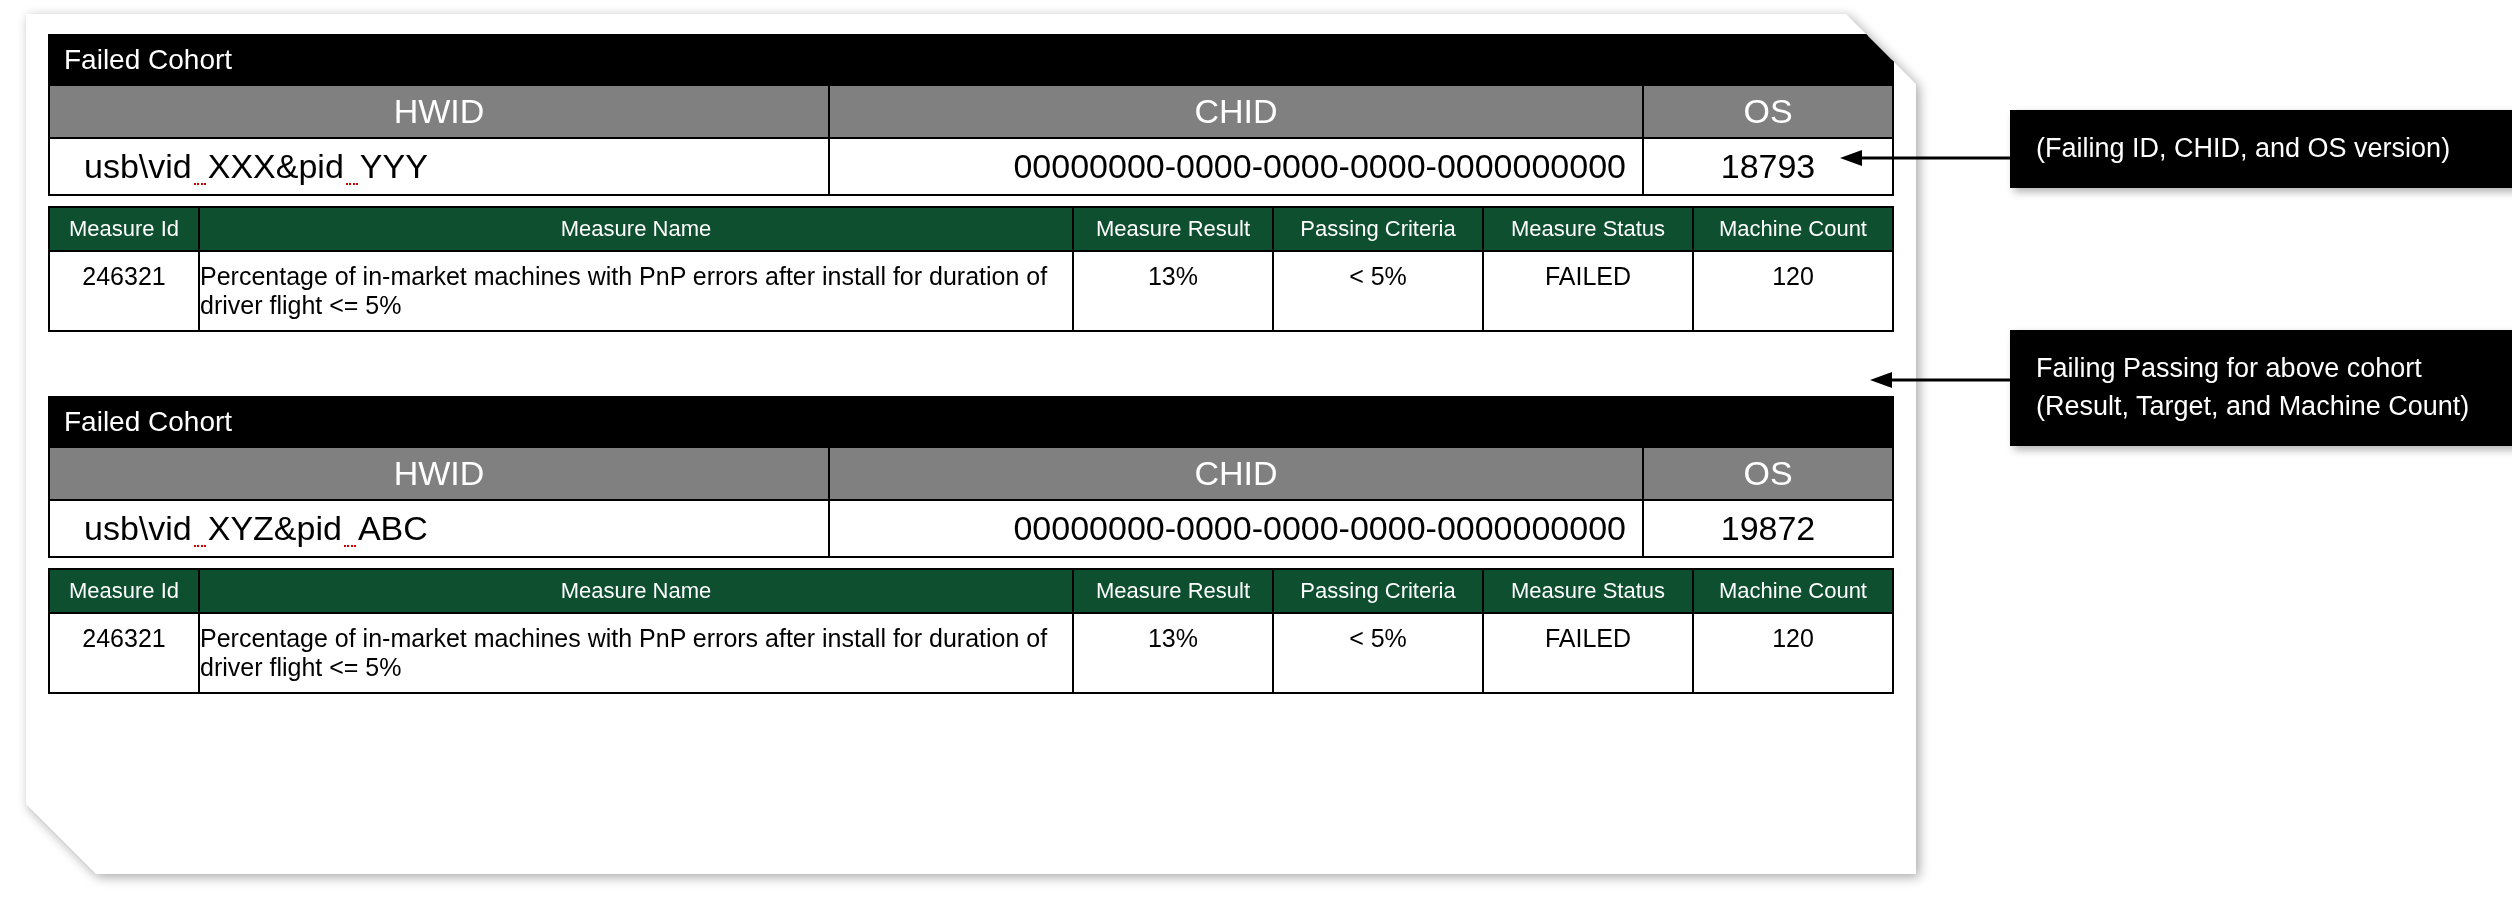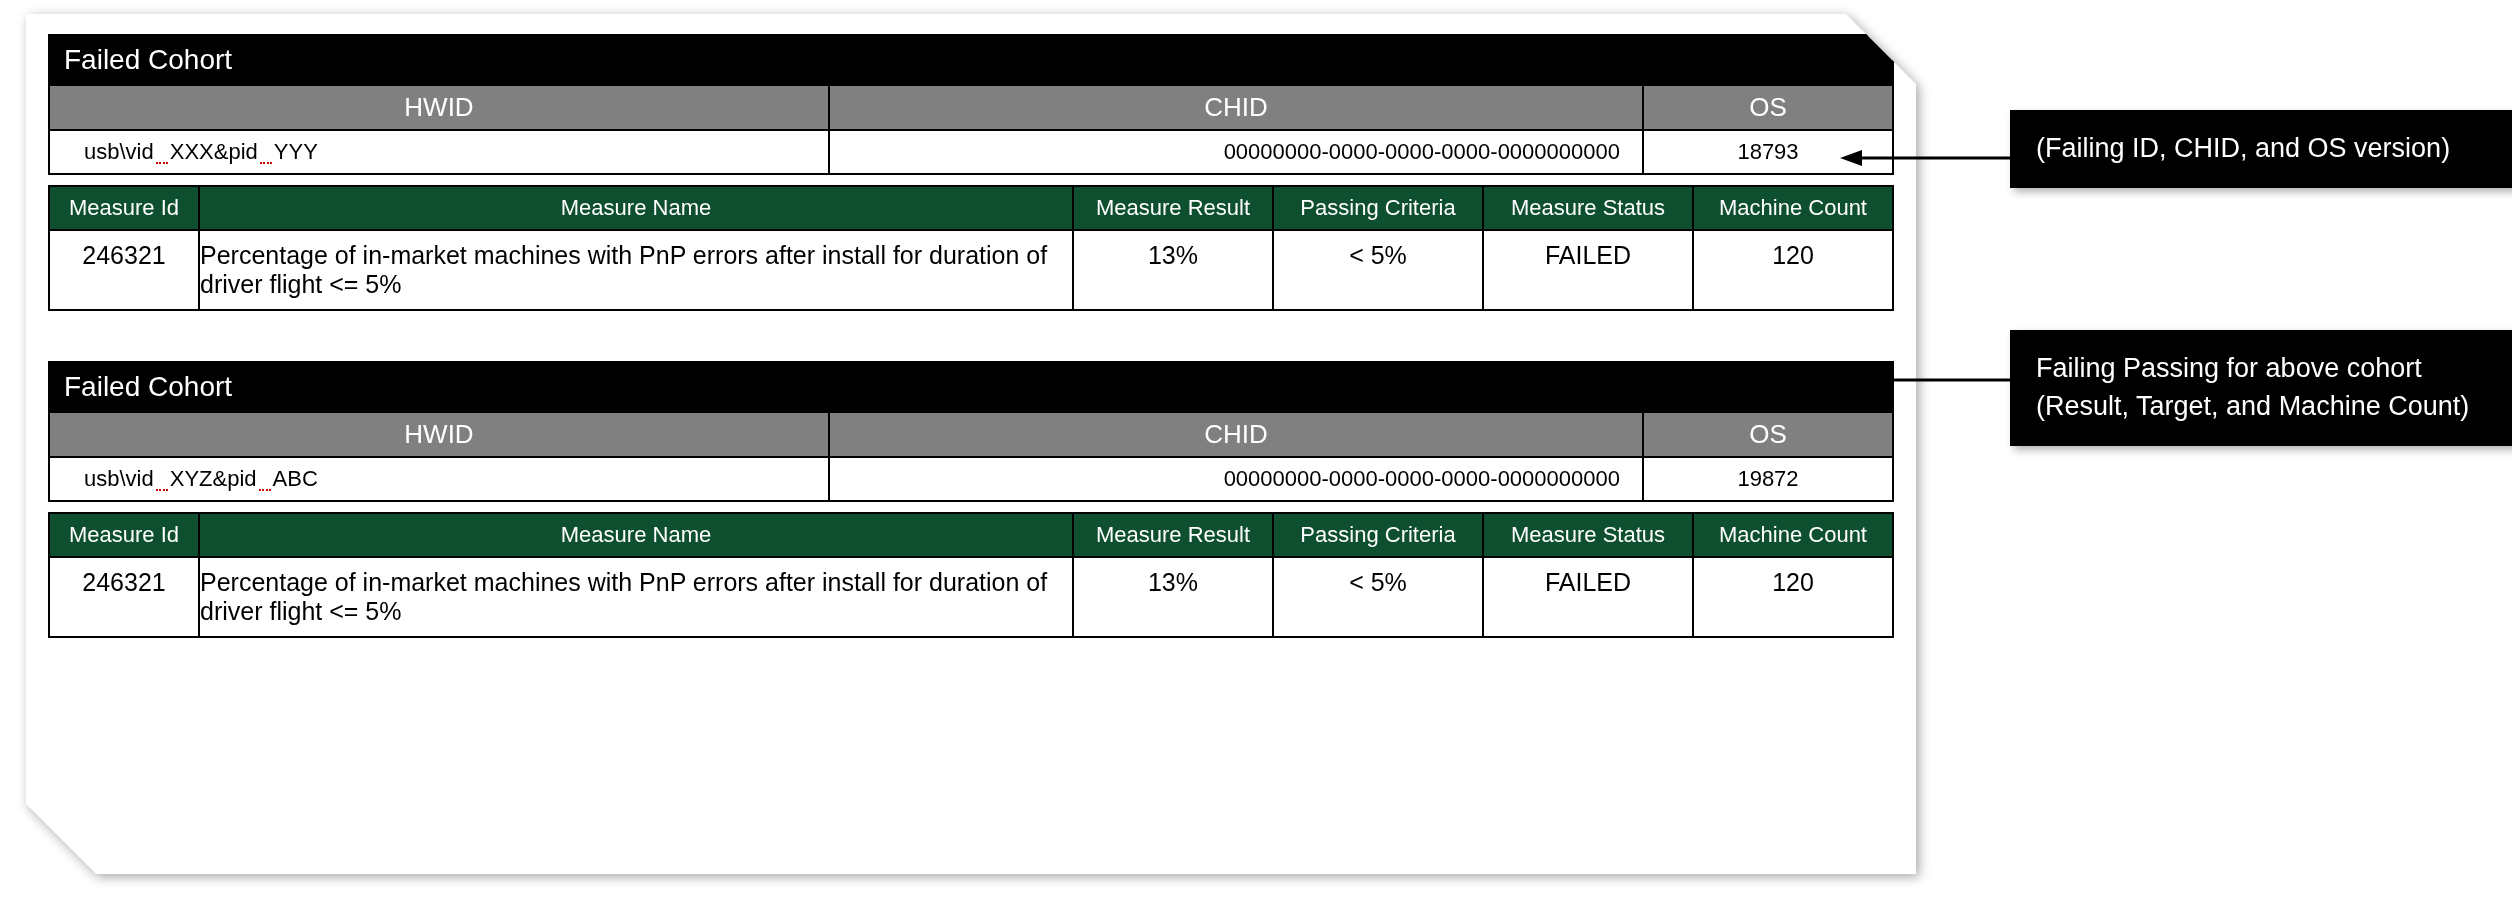--- a/index.html
+++ b/index.html
@@ -28,21 +28,21 @@
     width: 100%;
     height: 100%;
     background: #fff;
     clip-path: polygon(0 0, 1820px 0, 1890px 70px, 1890px 860px, 70px 860px, 0 790px);
     box-sizing: border-box;
     padding: 20px 22px 20px 22px;
   }
 
   
   .cohort {
-    margin-bottom: 50px;
+    margin-bottom: 64px;
   }
   .cohort-title {
     background: #000;
     color: #fff;
     padding: 8px 14px;
     font-size: 28px;
     border: 2px solid #000;
     border-bottom: none;
   }
 
@@ -50,27 +50,27 @@
     border-collapse: collapse;
     width: 100%;
     table-layout: fixed;
   }
   table.cohort-head th {
     background: #808080;
     color: #fff;
     font-weight: normal;
     border: 2px solid #000;
     padding: 6px 10px;
-    font-size: 26px;
+    font-size: 34px;
     text-align: center;
   }
   table.cohort-head td {
     border: 2px solid #000;
-    padding: 8px 22px;
-    font-size: 22px;
+    padding: 8px 16px;
+    font-size: 34px;
     background: #fff;
     text-align: center;
   }
   table.cohort-head td.hwid {
     text-align: left;
     padding-left: 34px;
   }
   table.cohort-head td.chid {
     text-align: right;
   }

